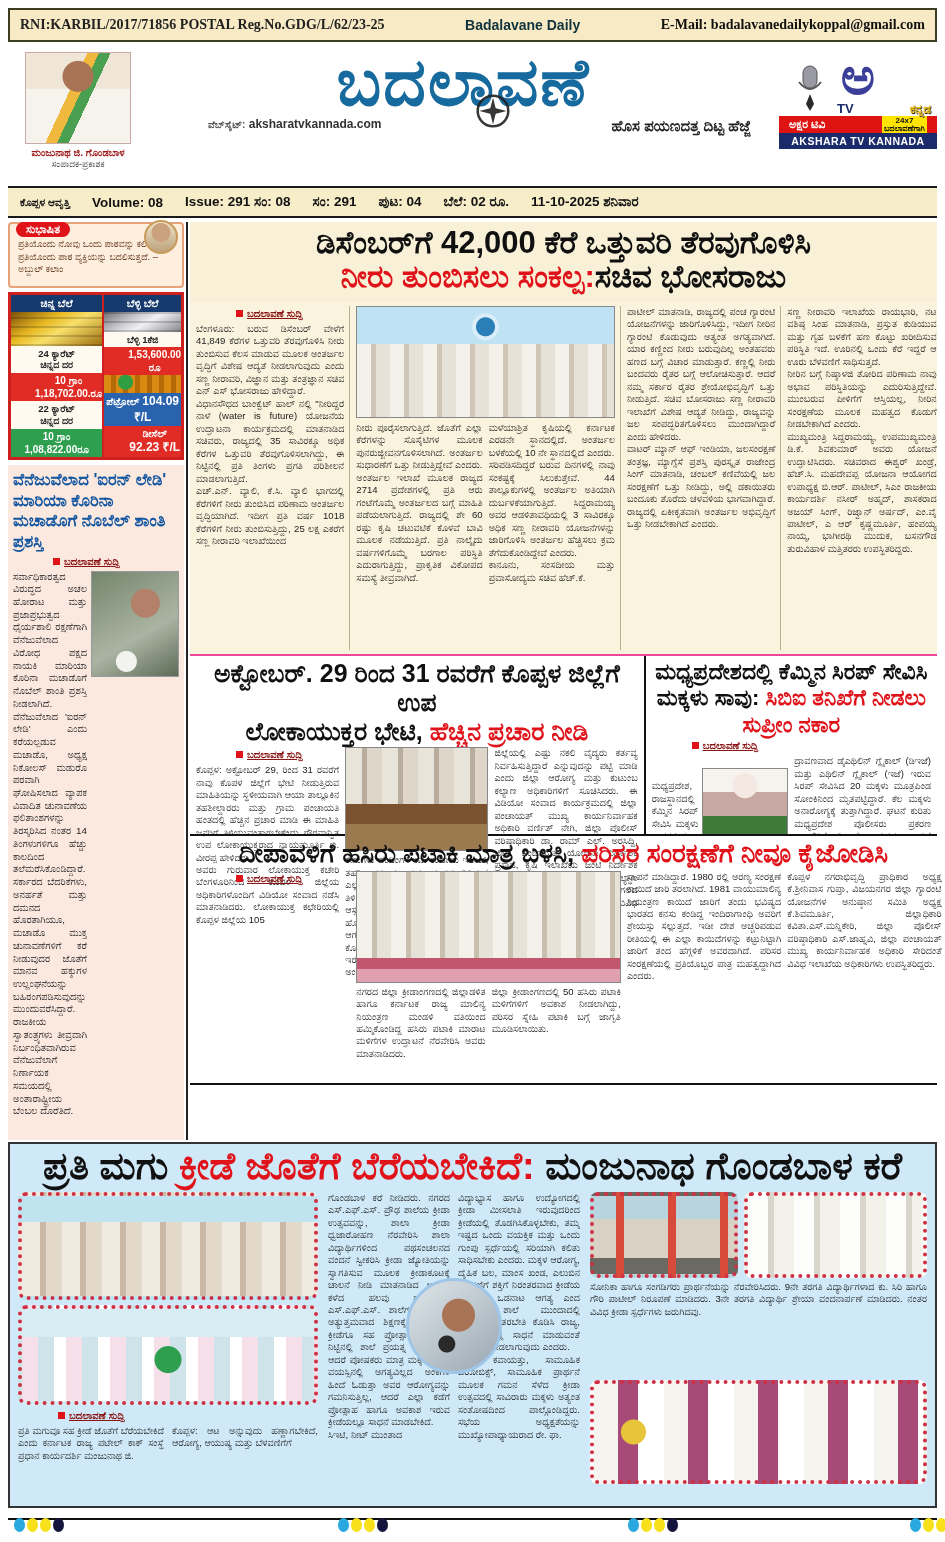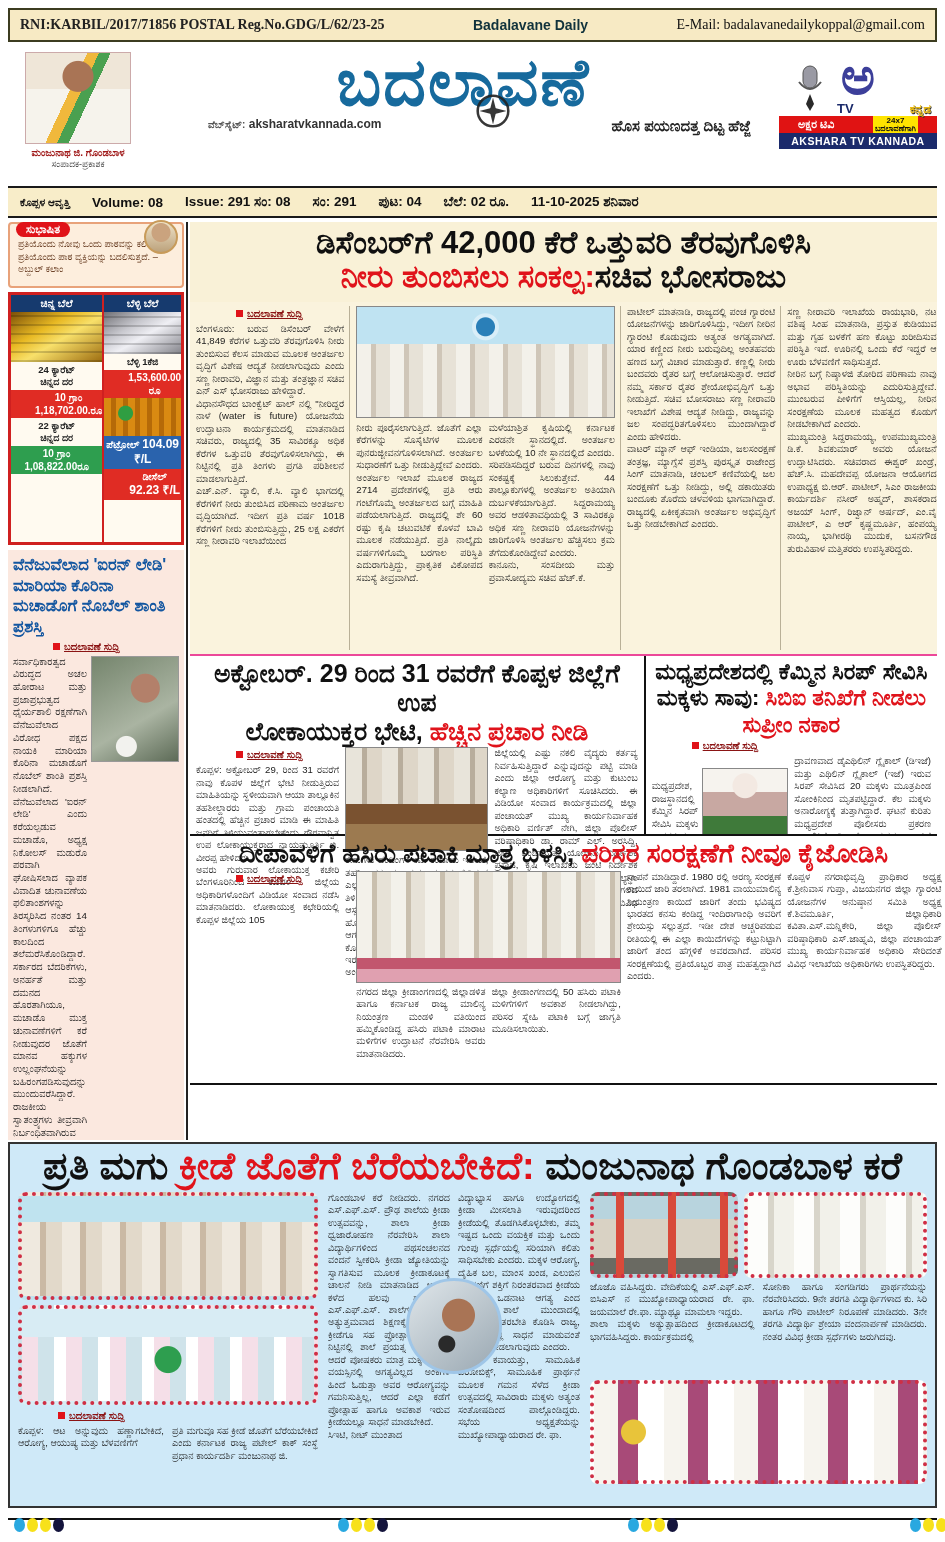--- a/index.html
+++ b/index.html
@@ -5,21 +5,21 @@
   * { margin:0; padding:0; box-sizing:border-box; }
   html,body { background:#ffffff; }
   body { width:945px; height:1542px; position:relative; font-family:"Liberation Sans", sans-serif; color:#111; }
   .abs { position:absolute; }
 
   
   .top-strip { top:8px; left:8px; width:929px; height:34px; background:#f7eac4; border:2px solid #3c3c20;
     display:flex; align-items:center; justify-content:space-between; padding:0 10px; }
   .top-strip .reg-text { font-family:"Liberation Serif", serif; font-size:14px; font-weight:bold; color:#222; }
   .top-strip .daily-name { font-size:14px; font-weight:bold; color:#10323c; }
-  .top-strip .email { font-family:"Liberation Serif", serif; font-size:14px; font-weight:normal; color:#101010; }
+  .top-strip .email { font-family:"Liberation Serif", serif; font-size:14px; font-weight:bold; color:#101010; }
 
   
   .masthead { top:46px; left:8px; width:929px; height:138px; display:flex; }
   .editor-block { width:140px; display:flex; flex-direction:column; align-items:center; padding-top:6px; }
   .ph-editor { width:106px; height:92px; border:1px solid #caa;
     background:
       radial-gradient(circle at 50% 26%, #a97455 0 15px, transparent 16px),
       linear-gradient(115deg, transparent 42%, #f0b83c 42% 50%, #4aa050 50% 58%, transparent 58%),
       linear-gradient(180deg, #efe6d8 0 40%, #f6f3ec 40% 100%); }
   .editor-name { margin-top:3px; font-size:10px; font-weight:bold; color:#a01a1a; text-align:center; }
@@ -31,21 +31,21 @@
   .website { font-size:12px; font-weight:bold; color:#333; }
   .website .kn { font-size:10px; color:#555; }
   .tagline { font-size:15px; font-weight:bold; color:#222; }
   .atv { width:158px; display:flex; flex-direction:column; align-items:center; padding-top:4px; }
   .atv-graphic { height:66px; width:100%; position:relative; text-align:center; }
   .atv-a { font-size:52px; font-weight:800; color:#3c3f9a; line-height:1; }
   .atv-mic { position:absolute; left:14px; top:14px; }
   .atv-script { position:absolute; right:6px; bottom:0; color:#e8b914; font-weight:bold; font-size:12px; text-shadow:1px 1px 0 #333; }
   .atv-tv { position:absolute; left:58px; bottom:0; color:#1b2a6b; font-weight:800; font-size:13px; }
   .atv-band1 { width:100%; height:17px; background:#e01313; color:#fff; font-weight:bold; font-size:11px;
-    display:flex; align-items:center; justify-content:space-between; padding:0 19px; }
+    display:flex; align-items:center; justify-content:space-between; padding:0 10px; }
   .atv-badge { background:#ffe400; color:#101010; font-size:8px; font-weight:bold; text-align:center; line-height:1; padding:1px 2px; }
   .atv-band2 { width:100%; height:16px; background:#1b2a6b; color:#fff; font-weight:800; font-size:10.5px;
     display:flex; align-items:center; justify-content:center; letter-spacing:.5px; }
 
   
   .issue-bar { top:186px; left:8px; width:929px; height:32px; background:#f8edc9;
     border-top:2px solid #1a1a1a; border-bottom:2px solid #1a1a1a;
     display:flex; align-items:center; gap:22px; padding:0 12px; font-size:13.5px; font-weight:bold; }
   .issue-bar .kn-small { font-size:10.5px; }
 
@@ -59,21 +59,21 @@
   .subhashita { height:66px; background:#fdeedd; border:2px solid #e8a27a; border-radius:4px;
     position:relative; padding:14px 6px 2px 8px; margin-bottom:4px; }
   .sub-label { position:absolute; top:-2px; left:6px; background:#e01319; color:#fff; font-weight:bold;
     font-size:11px; padding:1px 10px; border-radius:8px; }
   .ph-kalam { position:absolute; top:-4px; right:4px; width:34px; height:34px; border-radius:50%;
     border:2px solid #c89b5a;
     background: radial-gradient(circle at 50% 35%, #caa37e 0 9px, transparent 10px), linear-gradient(#efe3c8, #bca27c); }
   .sub-quote { font-size:9.3px; line-height:1.35; color:#5a2c10; white-space:pre-line; }
 
   
-  .rates { height:253px; border:3px solid #cf2020; background:#fffaf0; display:flex; margin-bottom:5px; }
+  .rates { height:168px; border:3px solid #cf2020; background:#fffaf0; display:flex; margin-bottom:5px; }
   .rates .rcol { flex:1; display:flex; flex-direction:column; }
   .rates .rcol + .rcol { border-left:2px solid #cf2020; }
   .rhead { background:#163a6e; color:#fff; font-weight:bold; font-size:10.5px; text-align:center; padding:2px 0; }
   .ph-gold { height:50px; background:
       repeating-linear-gradient(0deg, rgba(0,0,0,.18) 0 2px, transparent 2px 9px),
       linear-gradient(150deg, #7a4e08, #e8b923 35%, #f8e06a 55%, #9c6c10); }
   .ph-silver { height:42px; background:
       repeating-linear-gradient(0deg, rgba(0,0,0,.18) 0 2px, transparent 2px 9px),
       linear-gradient(150deg, #6f6f74, #c9c9cf 35%, #efeff4 55%, #83838a); }
   .ph-fuel { height:38px; background:
@@ -398,39 +398,37 @@
 </div>
 
 <div class="abs sports">
   <h1><span>ಪ್ರತಿ ಮಗು </span><span class="red">ಕ್ರೀಡೆ ಜೊತೆಗೆ ಬೆರೆಯಬೇಕಿದೆ:</span><span> ಮಂಜುನಾಥ ಗೊಂಡಬಾಳ ಕರೆ</span></h1>
   <div class="body">
     <div class="colL">
       <div class="ph-hall1 scallop"></div>
       <div class="ph-hall2 scallop"></div>
       <span class="byline"><span class="bullet"></span><span>ಬದಲಾವಣೆ ಸುದ್ದಿ</span></span>
       <div class="mini-cols">
+        <div class="col">ಪ್ರತಿ ಮಗುವೂ ಸಹ ಕ್ರೀಡೆ ಜೊತೆಗೆ ಬೆರೆಯಬೇಕಿದೆ ಎಂದು ಕರ್ನಾಟಕ ರಾಜ್ಯ ಪಟೇಲ್ ಕಾಕ್ ಸಂಸ್ಥೆ ಪ್ರಧಾನ ಕಾರ್ಯದರ್ಶಿ ಮಂಜುನಾಥ ಜಿ.</div>
         <div class="col">ಕೊಪ್ಪಳ: ಆಟ ಅನ್ನುವುದು ಹಣ್ಣಾಗಬೇಕಿದೆ, ಆರೋಗ್ಯ, ಆಯುಷ್ಯ ಮತ್ತು ಬೆಳವಣಿಗೆಗೆ</div>
-        <div class="col">ಪ್ರತಿ ಮಗುವೂ ಸಹ ಕ್ರೀಡೆ ಜೊತೆಗೆ ಬೆರೆಯಬೇಕಿದೆ ಎಂದು ಕರ್ನಾಟಕ ರಾಜ್ಯ ಪಟೇಲ್ ಕಾಕ್ ಸಂಸ್ಥೆ ಪ್ರಧಾನ ಕಾರ್ಯದರ್ಶಿ ಮಂಜುನಾಥ ಜಿ.</div>
       </div>
     </div>
     <div class="colM">
       <div class="col">ಗೊಂಡಬಾಳ ಕರೆ ನೀಡಿದರು. ನಗರದ ಎಸ್.ಎಫ್.ಎಸ್. ಪ್ರೌಢ ಶಾಲೆಯ ಕ್ರೀಡಾ ಉತ್ಸವವನ್ನು, ಶಾಲಾ ಕ್ರೀಡಾ ಧ್ವಜಾರೋಹಣ ನೆರವೇರಿಸಿ ಶಾಲಾ ವಿದ್ಯಾರ್ಥಿಗಳಿಂದ ಪಥಸಂಚಲನದ ವಂದನೆ ಸ್ವೀಕರಿಸಿ ಕ್ರೀಡಾ ಜ್ಯೋತಿಯನ್ನು ಸ್ವಾಗತಿಸುವ ಮೂಲಕ ಕ್ರೀಡಾಕೂಟಕ್ಕೆ ಚಾಲನೆ ನೀಡಿ ಮಾತನಾಡಿದ ಅವರು, ಕಳೆದ ಹಲವು ದಶಕಗಳಿಂದ ಎಸ್.ಎಫ್.ಎಸ್. ಶಾಲೆಗಳ ಸಮೂಹ ಅತ್ಯುತ್ತಮವಾದ ಶಿಕ್ಷಣಕ್ಕೆ ಹೆಸರಾಗಿದೆ, ಕ್ರೀಡೆಗೂ ಸಹ ಪ್ರೋತ್ಸಾಹ ಕೊಡುವ ನಿಟ್ಟಿನಲ್ಲಿ ಶಾಲೆ ಪ್ರಯತ್ನ ಮಾಡುತ್ತಿದೆ, ಆದರೆ ಪೋಷಕರು ಮಾತ್ರ ಮಕ್ಕಳಿಗೆ ಸಣ್ಣ ವಯಸ್ಸಿನಲ್ಲಿ ಅಗತ್ಯವಿಲ್ಲದ ಅಂಕಗಳ ಹಿಂದೆ ಓಡುತ್ತಾ ಅವರ ಆರೋಗ್ಯವನ್ನು ಗಮನಿಸುತ್ತಿಲ್ಲ, ಆದರೆ ಎಲ್ಲಾ ಕಡೆಗೆ ಪ್ರೋತ್ಸಾಹ ಹಾಗೂ ಅವಕಾಶ ಇರುವ ಕ್ರೀಡೆಯಲ್ಲೂ ಸಾಧನೆ ಮಾಡಬೇಕಿದೆ.
 ಸಿಇಟಿ, ನೀಟ್ ಮುಂತಾದ</div>
       <div class="col">ವಿದ್ಯಾಭ್ಯಾಸ ಹಾಗೂ ಉದ್ಯೋಗದಲ್ಲಿ ಕ್ರೀಡಾ ಮೀಸಲಾತಿ ಇರುವುದರಿಂದ ಕ್ರೀಡೆಯಲ್ಲಿ ತೊಡಗಿಸಿಕೊಳ್ಳಬೇಕು, ತಮ್ಮ ಇಷ್ಟದ ಒಂದು ವಯಕ್ತಿಕ ಮತ್ತು ಒಂದು ಗುಂಪು ಸ್ಪರ್ಧೆಯಲ್ಲಿ ಸರಿಯಾಗಿ ಕಲಿತು ಸಾಧಿಸಬೇಕು ಎಂದರು. ಮಕ್ಕಳ ಆರೋಗ್ಯ, ದೈಹಿಕ ಬಲ, ಮಾಂಸ ಖಂಡ, ಎಲುಬಿನ ಬೆಳವಣಿಗೆ ಶಕ್ತಿಗೆ ನಿರಂತರವಾದ ಕ್ರೀಡೆಯ ಜೊತೆಗಿನ ಒಡನಾಟ ಆಗತ್ಯ ಎಂದ ಅವರು, ಶಾಲೆ ಮುಂದಾದಲ್ಲಿ ವಿಶೇಷವಾದ ತರಬೇತಿ ಕೊಡಿಸಿ ರಾಜ್ಯ, ರಾಷ್ಟ್ರಮಟ್ಟದಲ್ಲಿ ಸಾಧನೆ ಮಾಡುವಂತೆ ಪ್ರೋತ್ಸಾಹ ನೀಡಲಾಗುವುದು ಎಂದರು.
 ಶಾಲಾ ಕವಾಯತ್ತು, ಸಾಮೂಹಿಕ ಏರೋಬಿಕ್ಸ್, ಸಾಮೂಹಿಕ ಪ್ರಾರ್ಥನೆ ಮೂಲಕ ಗಮನ ಸೆಳೆದ ಕ್ರೀಡಾ ಉತ್ಸವದಲ್ಲಿ ಸಾವಿರಾರು ಮಕ್ಕಳು ಅತ್ಯಂತ ಸಂತೋಷದಿಂದ ಪಾಲ್ಗೊಂಡಿದ್ದರು. ಸಭೆಯ ಅಧ್ಯಕ್ಷತೆಯನ್ನು ಮುಖ್ಯೋಪಾಧ್ಯಾಯರಾದ ರೇ. ಫಾ.</div>
       <div class="ph-circle"></div>
     </div>
     <div class="colR">
       <div class="photo-row">
         <div class="ph-band scallop"></div>
         <div class="ph-priests scallop"></div>
       </div>
       <div class="text-row">
-        <div class="col">ಜೊಜೊ ವಹಿಸಿದ್ದರು. ವೇದಿಕೆಯಲ್ಲಿ ಎಸ್.ಎಫ್.ಎಸ್. ಐಸಿಎಸ್ ನ ಮುಖ್ಯೋಪಾಧ್ಯಾಯರಾದ ರೇ. ಫಾ. ಜಯಮಾಲೆ ರೇ.ಫಾ. ಮ್ಯಾಥ್ಯೂ ಮಾಮಲಾ ಇದ್ದರು.
-ಶಾಲಾ ಮಕ್ಕಳು ಅತ್ಯುತ್ಸಾಹದಿಂದ ಕ್ರೀಡಾಕೂಟದಲ್ಲಿ ಭಾಗವಹಿಸಿದ್ದರು. ಕಾರ್ಯಕ್ರಮದಲ್ಲಿ</div>
         <div class="col">ಸೋನಿಕಾ ಹಾಗೂ ಸಂಗಡಿಗರು ಪ್ರಾರ್ಥನೆಯನ್ನು ನೆರವೇರಿಸಿದರು. 9ನೇ ತರಗತಿ ವಿದ್ಯಾರ್ಥಿಗಳಾದ ಕು. ಸಿರಿ ಹಾಗೂ ಗೌರಿ ಪಾಟೀಲ್ ನಿರೂಪಣೆ ಮಾಡಿದರು. 3ನೇ ತರಗತಿ ವಿದ್ಯಾರ್ಥಿ ಶ್ರೇಯಾ ವಂದನಾರ್ಪಣೆ ಮಾಡಿದರು. ನಂತರ ವಿವಿಧ ಕ್ರೀಡಾ ಸ್ಪರ್ಧೆಗಳು ಜರುಗಿದವು.</div>
       </div>
       <div class="ph-wide scallop"></div>
     </div>
   </div>
 </div>
 
 <div class="abs regline">
   <div class="regdots g1">
       <span class="dot c"></span>

